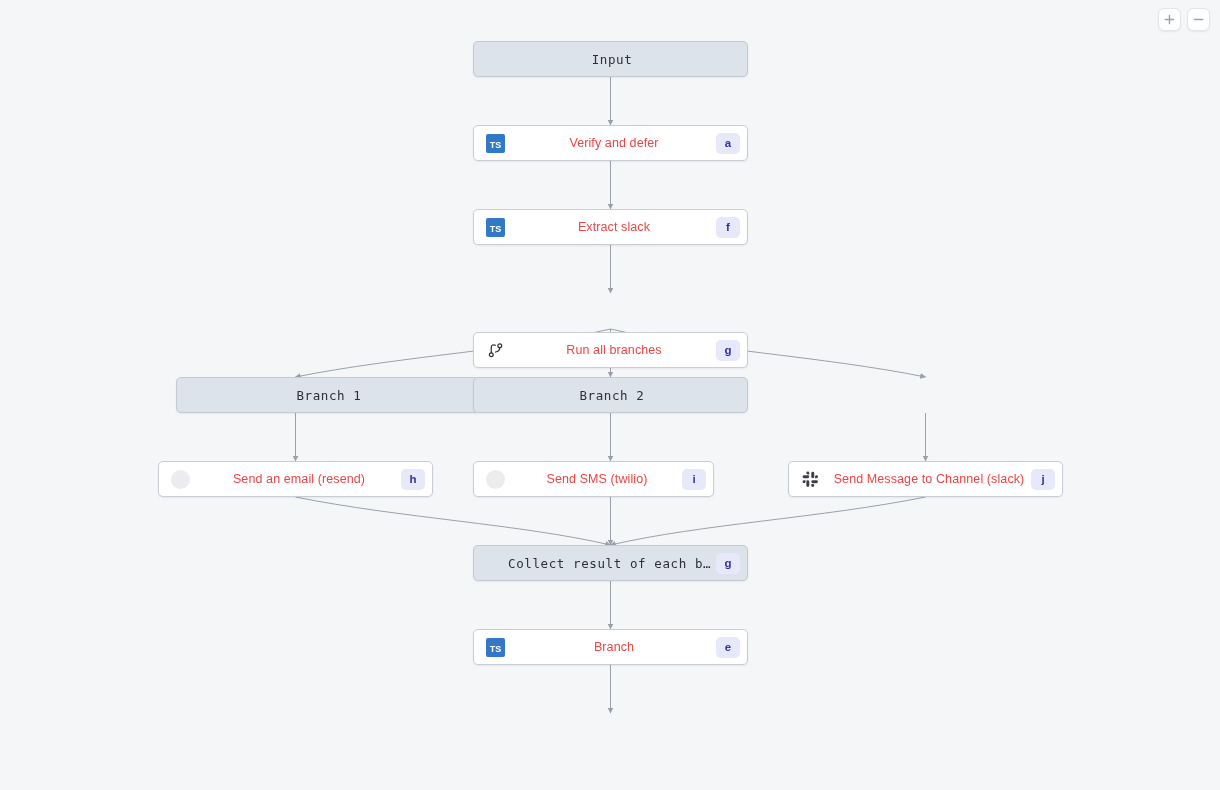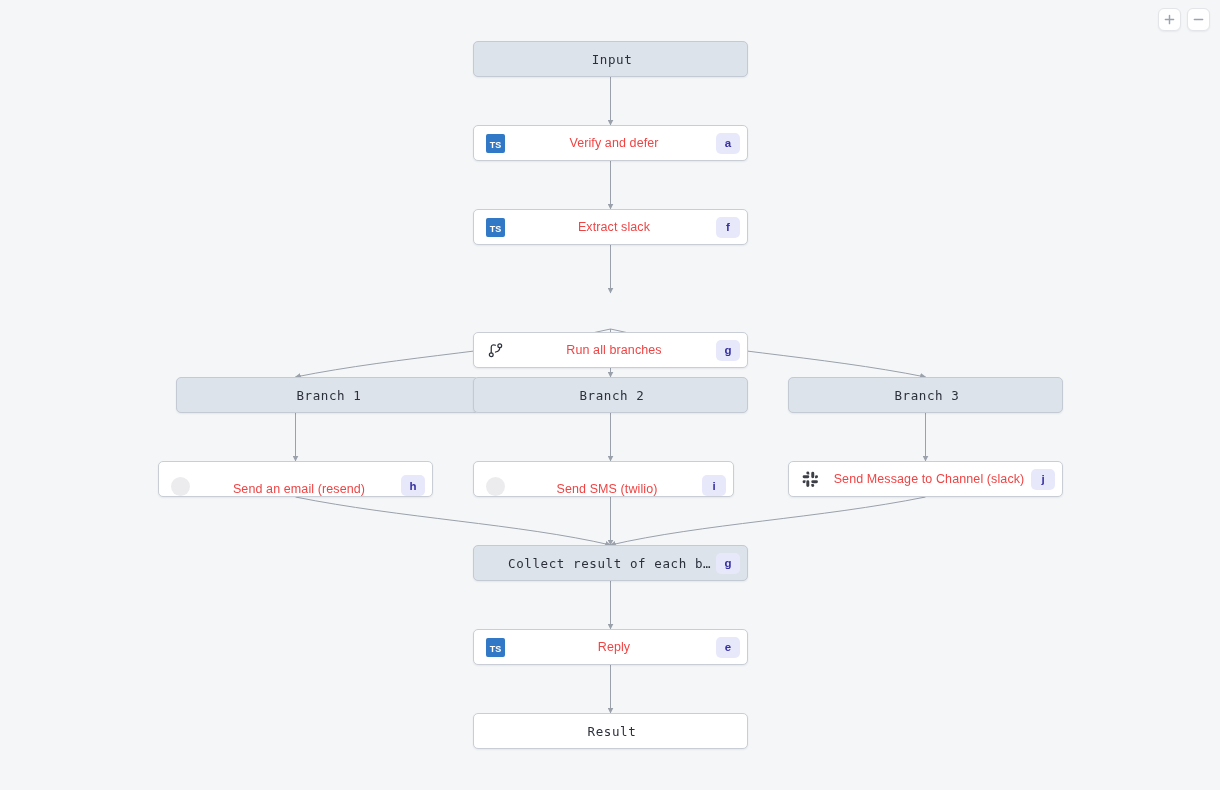--- a/index.html
+++ b/index.html
@@ -228,35 +228,30 @@
     <div class="node-label mono">Branch 1</div>
     <div class="spacer-31"></div>
   </div>
 
   <div class="node tinted" style="left:473px; top:377px; width:275px;">
     <div class="spacer-34"></div>
     <div class="node-label mono">Branch 2</div>
     <div class="spacer-31"></div>
   </div>
 
-  <div class="node tinted" style="left:788px; top:377px; width:275px;">
-    <div class="spacer-34"></div>
-    <div class="node-label mono">Branch 3</div>
-    <div class="spacer-31"></div>
-  </div>
-
-  <div class="node" style="left:158px; top:461px; width:275px;align-items:flex-end;">
+
+  <div class="node" style="left:158px; top:461px; width:275px;">
     <div class="node-icon">
       <div class="circle-icon"></div>
     </div>
     <div class="node-label">Send an email (resend)</div>
     <div class="badge">h</div>
   </div>
 
-  <div class="node" style="left:473px; top:461px; width:261px;align-items:flex-end;">
+  <div class="node" style="left:473px; top:461px; width:241px;">
     <div class="node-icon">
       <div class="circle-icon"></div>
     </div>
     <div class="node-label">Send SMS (twilio)</div>
     <div class="badge">i</div>
   </div>
 
   <div class="node" style="left:788px; top:461px; width:275px;">
     <div class="node-icon">
       <svg width="17" height="17" viewBox="0 0 24 24" fill="#3c3f45">
@@ -276,23 +271,18 @@
     <div class="badge">g</div>
   </div>
 
   <div class="node" style="left:473px; top:629px; width:275px;">
     <div class="node-icon">
       <svg width="19" height="19" viewBox="0 0 20 20">
         <rect x="0" y="0" width="20" height="20" rx="2" fill="#3178c6"></rect>
         <text x="10" y="14.5" font-family="'Liberation Sans',sans-serif" font-size="9.5" font-weight="bold" fill="#ffffff" text-anchor="middle">TS</text>
       </svg>
     </div>
-    <div class="node-label">Reply</div>
+    <div class="node-label">Branch</div>
     <div class="badge">e</div>
   </div>
 
-  <div class="node" style="left:473px; top:713px; width:275px;">
-    <div class="spacer-34"></div>
-    <div class="node-label mono">Result</div>
-    <div class="spacer-31"></div>
-  </div>
 
 </div>
 
 </body></html>

